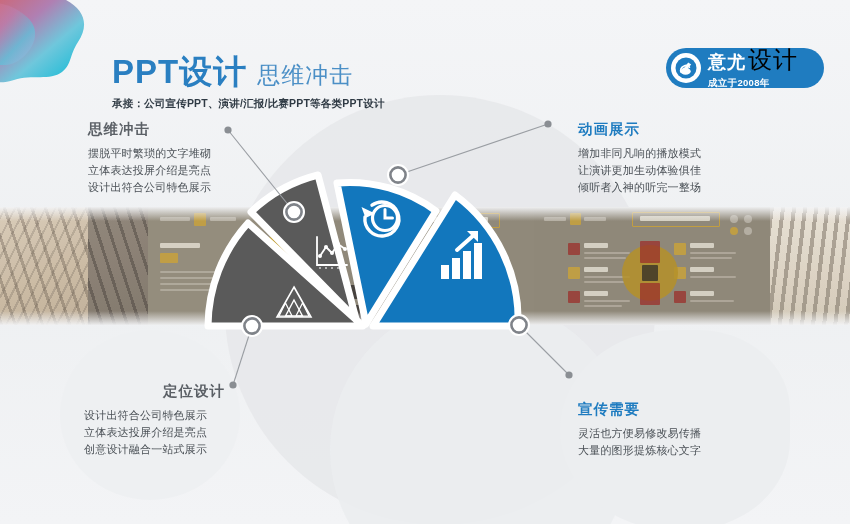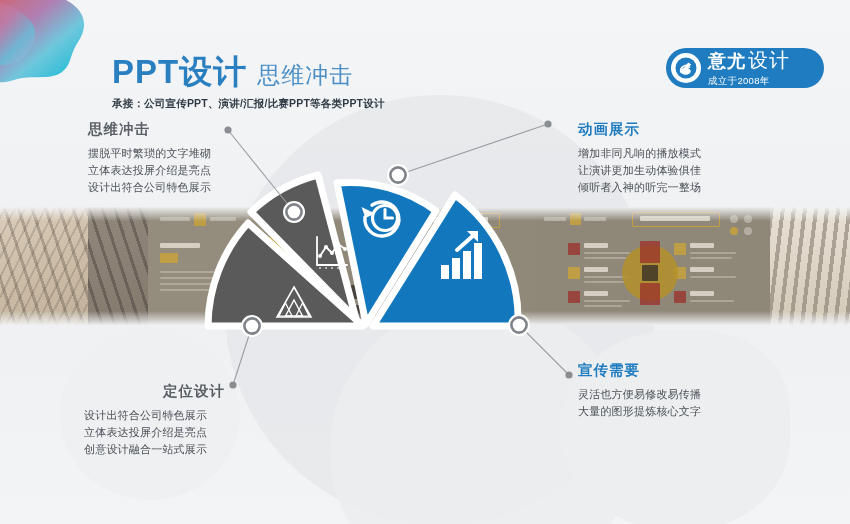--- a/index.html
+++ b/index.html
@@ -98,35 +98,35 @@
     background:#1f7cc0;border-radius:20px;
     display:flex;align-items:center;
   }
   .logo-badge{
     width:30px;height:30px;margin-left:5px;border-radius:50%;
     background:#fff;display:flex;align-items:center;justify-content:center;flex:none;
   }
   .logo-text{margin-left:7px;line-height:1;}
   .logo-line1{display:flex;align-items:baseline;}
   .logo-cn1{font-size:18px;font-weight:bold;color:#ffffff;letter-spacing:1px;}
-  .logo-cn2{font-size:20px;color:#ffffff;letter-spacing:1px;margin-left:2px;}
-  .logo-line2{margin-top:6px;font-size:9.5px;font-weight:normal;color:#ffffff;letter-spacing:.3px;}
+  .logo-cn2{font-size:24px;color:#000000;letter-spacing:1px;margin-left:2px;}
+  .logo-line2{margin-top:6px;font-size:9.5px;font-weight:bold;color:#ffffff;letter-spacing:.3px;}
 
   
   .block{position:absolute;}
   .blk-head{font-size:14.5px;font-weight:bold;letter-spacing:1px;margin-bottom:6px;}
   .blk-head.gray{color:#5b6066;}
   .blk-head.blue{color:#1f7cc0;}
   .blk-line{font-size:11px;color:#4a5056;line-height:17px;letter-spacing:.2px;}
   .blk-tl{left:88px;top:120px;width:230px;text-align:left;}
   .blk-tl .blk-head{padding-right:14px;}
   .blk-tr{left:578px;top:120px;width:230px;}
   .blk-bl{left:84px;top:382px;width:232px;}
   .blk-bl .blk-head{text-align:center;padding-right:12px;}
-  .blk-br{left:578px;top:361px;width:232px;}
+  .blk-br{left:578px;top:400px;width:232px;}
 
   
   .layer{position:absolute;left:0;top:0;width:850px;height:524px;pointer-events:none;}
 </style>
 </head>
 <body>
 
 <div id="stage">
 
   <div class="ghost-circle ghost-a"></div>

